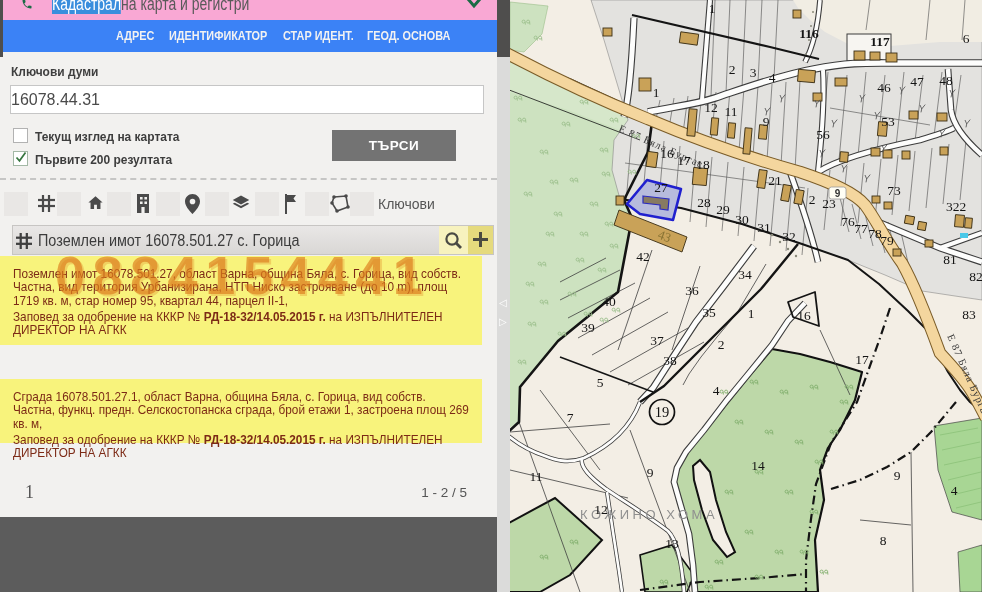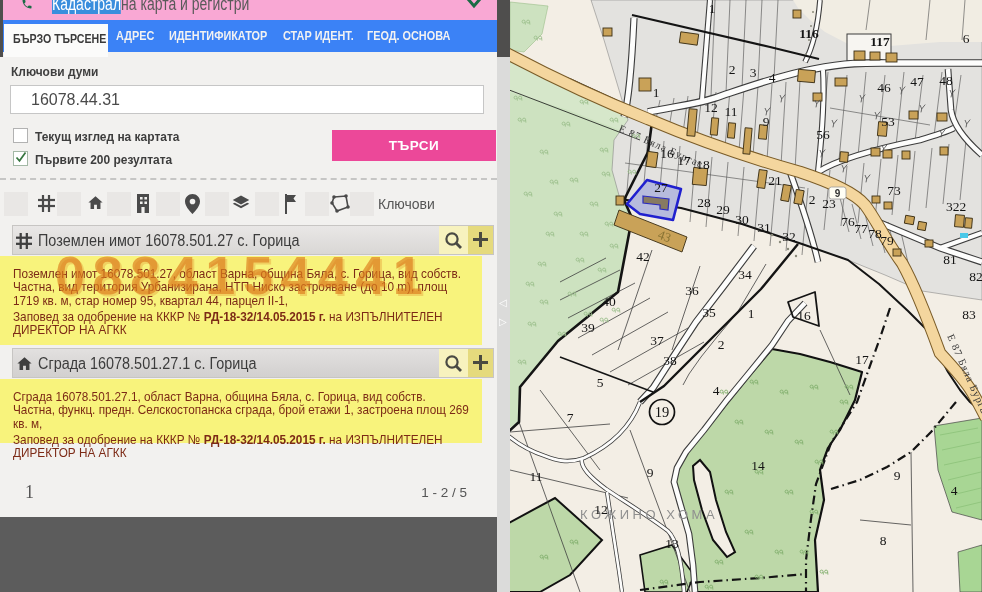--- a/index.html
+++ b/index.html
@@ -6,24 +6,24 @@
 #panel{position:absolute;left:0;top:0;width:497px;height:592px;background:#f2f1ef;overflow:hidden}
 #topbar{position:absolute;left:0;top:0;width:497px;height:20px;background:#f9a8d4;overflow:hidden}
 #title{position:absolute;left:52px;top:-6px;font-size:17.5px;color:#5a5a5a;white-space:nowrap;transform:scaleX(.8);transform-origin:0 0}
 #title .sel{background:#3a8edd;color:#fff}
 #tabs{position:absolute;left:0;top:20px;width:497px;height:32px;background:#3b82f6}
 .tab{position:absolute;top:0;height:32px;color:#f2f2f2;font-size:12.5px;font-weight:bold;line-height:33px;white-space:nowrap;transform:scaleX(.87);transform-origin:0 50%}
 #tab-active{position:absolute;left:4px;top:24px;width:104px;height:33px;background:#fbfbfa;color:#3a3a3a;font-size:12.5px;font-weight:bold;line-height:30px;z-index:2;white-space:nowrap}
 #tab-active span{display:inline-block;transform:scaleX(.85);transform-origin:0 50%;margin-left:9px}
 #ledge{position:absolute;left:0;top:0;width:3px;height:57px;background:#4f4e4d;z-index:3}
 #lbl-kw{position:absolute;left:11px;top:64px;font-size:13px;font-weight:bold;color:#3f3f3f;transform:scaleX(.92);transform-origin:0 0}
-#inp{position:absolute;left:10px;top:85px;width:474px;height:29px;background:#fff;border:1px solid #c6c6c6;font-size:16px;color:#4a4a4a;line-height:27px;padding-left:20px}
+#inp{position:absolute;left:10px;top:85px;width:474px;height:29px;background:#fff;border:1px solid #c6c6c6;font-size:16px;color:#4a4a4a;line-height:27px;padding-left:0}
 .cb{position:absolute;width:15px;height:15px;background:#fff;border:1px solid #b2b2b2}
 .cblbl{position:absolute;font-size:13px;font-weight:bold;color:#3d3d3d;transform:scaleX(.92);transform-origin:0 0;white-space:nowrap}
-#btn{position:absolute;left:332px;top:130px;width:164px;height:31px;background:#ec4899;color:#fff;font-size:13.5px;font-weight:bold;text-align:center;line-height:31px;letter-spacing:.5px}
+#btn{position:absolute;left:332px;top:130px;width:124px;height:31px;background:#737373;color:#fff;font-size:13.5px;font-weight:bold;text-align:center;line-height:31px;letter-spacing:.5px}
 #dots{position:absolute;left:0;top:178px;width:497px;border-top:2px dashed #c6c6c5}
 .isq{position:absolute;top:192px;width:24px;height:24px;background:#e9e7e5}
 .micon{position:absolute;top:194px;color:#4a4a4a}
 #vsichki{position:absolute;left:378px;top:196px;font-size:14px;color:#555}
 .rhead{position:absolute;left:12px;width:482px;height:30px;background:linear-gradient(#e9e7e6,#d9d7d5);border:1px solid #c7c5c3}
 .rtitle{position:absolute;left:25px;top:0;font-size:16px;color:#3c3c3c;line-height:29px;white-space:nowrap;transform:scaleX(.90);transform-origin:0 50%}
 .rbtn{position:absolute;top:0;height:28px}
 .ybody{position:absolute;left:0;width:482px;background:#f8f37c;color:#7c2a16;font-size:13.2px;line-height:13.3px}
 .ybody .in{padding:11px 0 0 13px}
 .ybody .in div{white-space:nowrap;transform:scaleX(.893);transform-origin:0 0}
@@ -46,21 +46,20 @@
     <svg width="16" height="12" style="position:absolute;left:466px;top:-3px" viewBox="0 0 16 12">
         <path fill="none" stroke="#1a6b45" stroke-width="3" d="M2 2 L8 9 L14 2"></path>
       </svg>
   </div>
   <div id="tabs">
     <div class="tab" style="left:116px">АДРЕС</div>
     <div class="tab" style="left:169px">ИДЕНТИФИКАТОР</div>
     <div class="tab" style="left:283px">СТАР ИДЕНТ.</div>
     <div class="tab" style="left:367px">ГЕОД. ОСНОВА</div>
   </div>
-  <div id="tab-active"><span>БЪРЗО ТЪРСЕНЕ</span></div>
   <div id="ledge"></div>
   <div id="lbl-kw">Ключови думи</div>
   <div id="inp">16078.44.31</div>
   <div class="cb" style="left:13px;top:128px"></div>
   <div class="cblbl" style="left:35px;top:129px">Текущ изглед на картата</div>
   <div class="cb" style="left:13px;top:151px;border-color:#a3b8a5"></div>
   <svg width="14" height="13" style="position:absolute;left:14px;top:151px;z-index:2" viewBox="0 0 14 13">
       <path fill="none" stroke="#37763f" stroke-width="1.7" d="M2.5 6.5 L5.5 9.8 L11.5 1.5"></path>
     </svg>
   <div class="cblbl" style="left:35px;top:152px">Първите 200 резултата</div>
@@ -135,37 +134,20 @@
       <div class="in">
         <div>Поземлен имот 16078.501.27, област Варна, община Бяла, с. Горица, вид собств.</div>
         <div>Частна, вид територия Урбанизирана, НТП Ниско застрояване (до 10 m), площ</div>
         <div>1719 кв. м, стар номер 95, квартал 44, парцел II-1,</div>
         <div style="margin-top:3px">Заповед за одобрение на КККР № <b>РД-18-32/14.05.2015 г.</b> на ИЗПЪЛНИТЕЛЕН</div>
         <div>ДИРЕКТОР НА АГКК</div>
       </div>
     </div>
   <div id="wm">0884154441</div>
 
-  <div class="rhead" style="top:348px;background:linear-gradient(#e2e0df,#d2d0cf)">
-    <svg style="position:absolute;left:3px;top:6px" width="17" height="17" viewBox="0 0 24 24">
-        <path fill="#3f3f3f" d="M12 3l10 9h-3v9h-5v-6h-4v6H5v-9H2z"></path>
-      </svg>
-    <div class="rtitle">Сграда 16078.501.27.1 с. Горица</div>
-    <div class="rbtn" style="left:426px;width:29px;background:#f7f2be">
-      <svg style="position:absolute;left:5px;top:5px" width="19" height="19" viewBox="0 0 19 19">
-          <circle cx="8" cy="8" r="5.6" fill="none" stroke="#4a4a44" stroke-width="2.2"></circle>
-          <line x1="12" y1="12" x2="17" y2="17" stroke="#4a4a44" stroke-width="2.8"></line>
-        </svg>
-    </div>
-    <div class="rbtn" style="left:455px;width:25px;background:#e5da7d">
-      <svg style="position:absolute;left:3px;top:4px" width="19" height="19" viewBox="0 0 19 19">
-          <path fill="#4a4a40" d="M8 2h3v6h6v3h-6v6H8v-6H2V8h6z"></path>
-        </svg>
-    </div>
-  </div>
   <div class="ybody" style="top:379px;height:64px">
       <div class="in">
         <div>Сграда 16078.501.27.1, област Варна, община Бяла, с. Горица, вид собств.</div>
         <div>Частна, функц. предн. Селскостопанска сграда, брой етажи 1, застроена площ 269</div>
         <div>кв. м,</div>
         <div style="margin-top:3px">Заповед за одобрение на КККР № <b>РД-18-32/14.05.2015 г.</b> на ИЗПЪЛНИТЕЛЕН</div>
         <div>ДИРЕКТОР НА АГКК</div>
       </div>
     </div>
 

